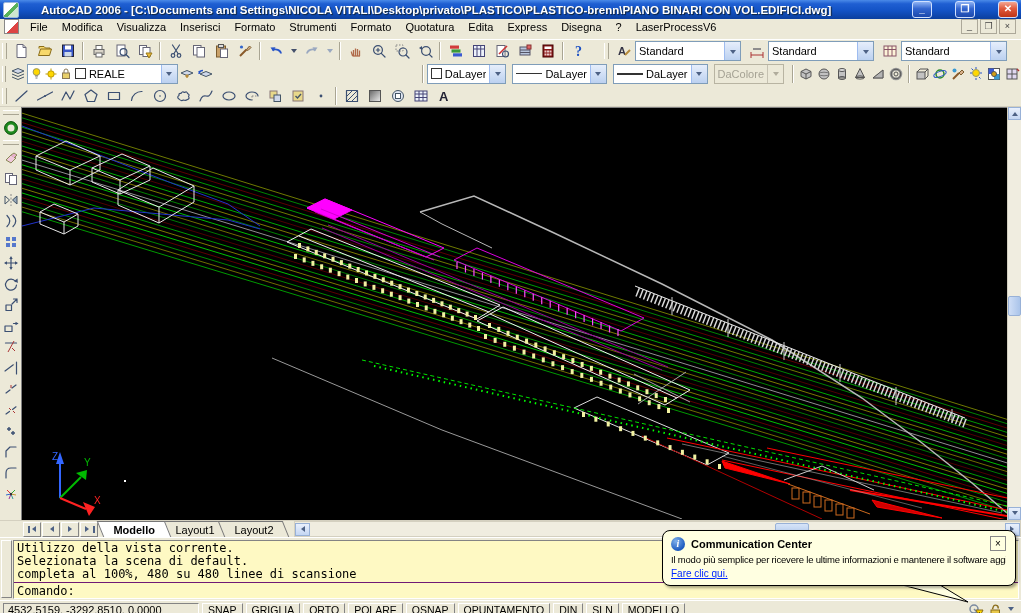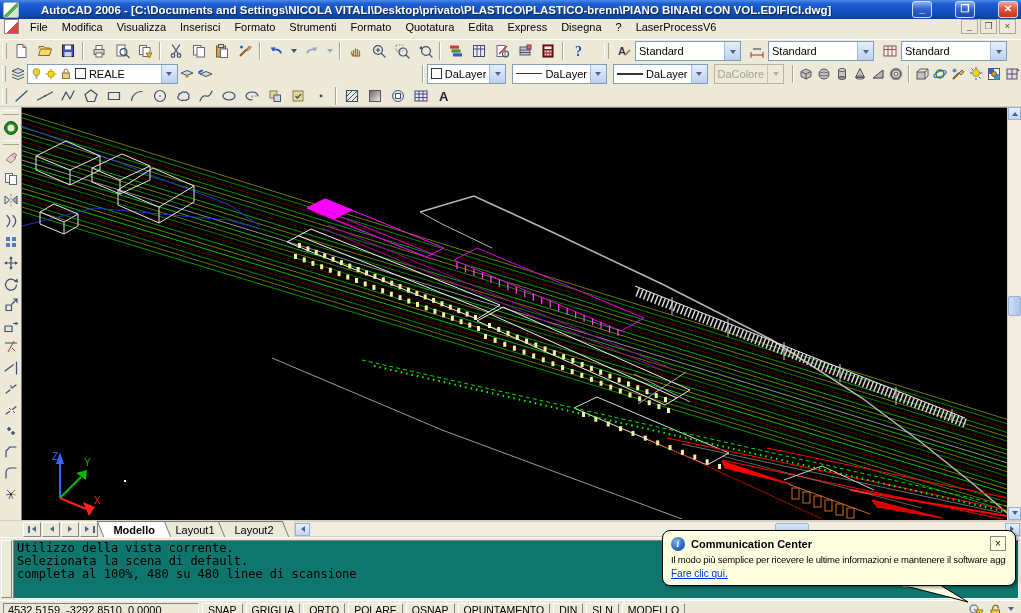--- a/index.html
+++ b/index.html
@@ -73,22 +73,22 @@
   .tab.active{background:#fff;font-weight:bold;position:relative;z-index:2}
   .hscroll{flex:1;display:flex;align-items:center;margin-left:14px;background:#f0ede0;border:1px solid #d4d0c0}
   .hsbtn{width:15px;height:13px;background:linear-gradient(180deg,#e9f0fc,#c4d6f3);border:1px solid #98b1d7;
      display:flex;align-items:center;justify-content:center;box-sizing:border-box}
   .htrack{flex:1;height:13px;position:relative}
   .hthumb{position:absolute;left:465px;top:0;width:32px;height:12px;background:linear-gradient(180deg,#d7e4f8,#aac4ea);
     border:1px solid #98b1d7;border-radius:2px}
   
   .cmd{height:62px;display:flex;background:#ece9d8;border-top:1px solid #fff}
   .cmd-grip{width:9px;margin:2px 1px;border:1px solid;border-color:#fff #848484 #848484 #fff;background:#ece9d8}
-  .cmd-box{flex:1;margin:2px 2px 1px 0;background:#0f766e;border:1px solid;border-color:#848484 #fff #fff #848484;
-    font-family:"DejaVu Sans Mono","Liberation Mono",monospace;font-size:12px;display:flex;flex-direction:row;overflow:hidden}
+  .cmd-box{flex:1;margin:2px 2px 1px 0;background:#fef9c3;border:1px solid;border-color:#848484 #fff #fff #848484;
+    font-family:"DejaVu Sans Mono","Liberation Mono",monospace;font-size:12px;display:flex;flex-direction:column;overflow:hidden}
   .cmd-hist{flex:1;padding:1px 3px;line-height:13px;white-space:pre}
   .cmd-prompt{border-top:1px solid #701a75;padding:1px 3px;line-height:14px}
   
   .statusbar{height:18px;display:flex;align-items:center;gap:3px;padding:0 3px;background:#ece9d8;border-top:1px solid #fff}
   .coords{width:186px;height:13px;padding:0 4px;border:1px solid;border-color:#848484 #fff #fff #848484;font-size:11px}
   .stbtn{height:13px;padding:0 5px;display:flex;align-items:center;border:1px solid;border-color:#fff #848484 #848484 #fff;
     font-size:10.5px;background:#ece9d8}
   .tray{margin-left:auto;display:flex;align-items:center;gap:4px;padding-right:2px}
   
   .balloon{position:absolute;left:662px;top:530px;width:354px;height:56px;box-sizing:border-box;

